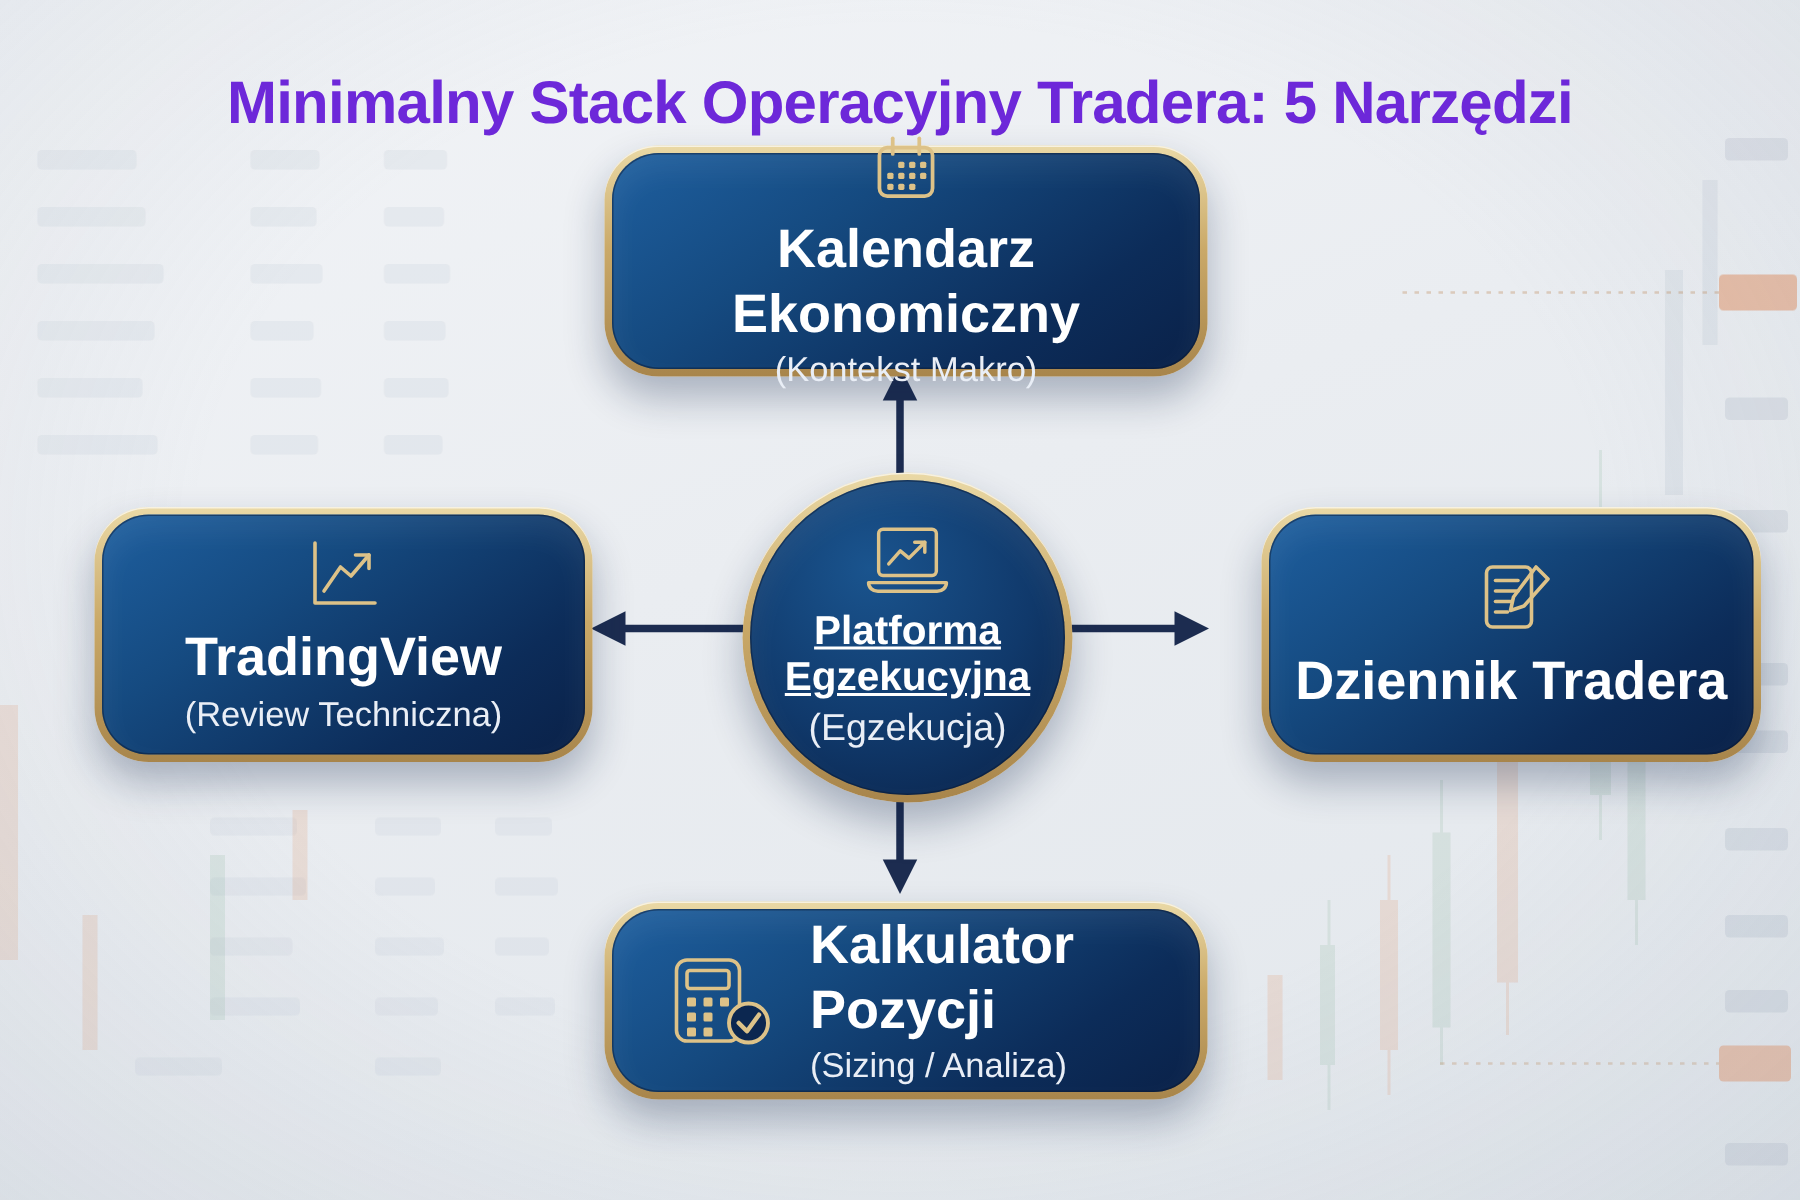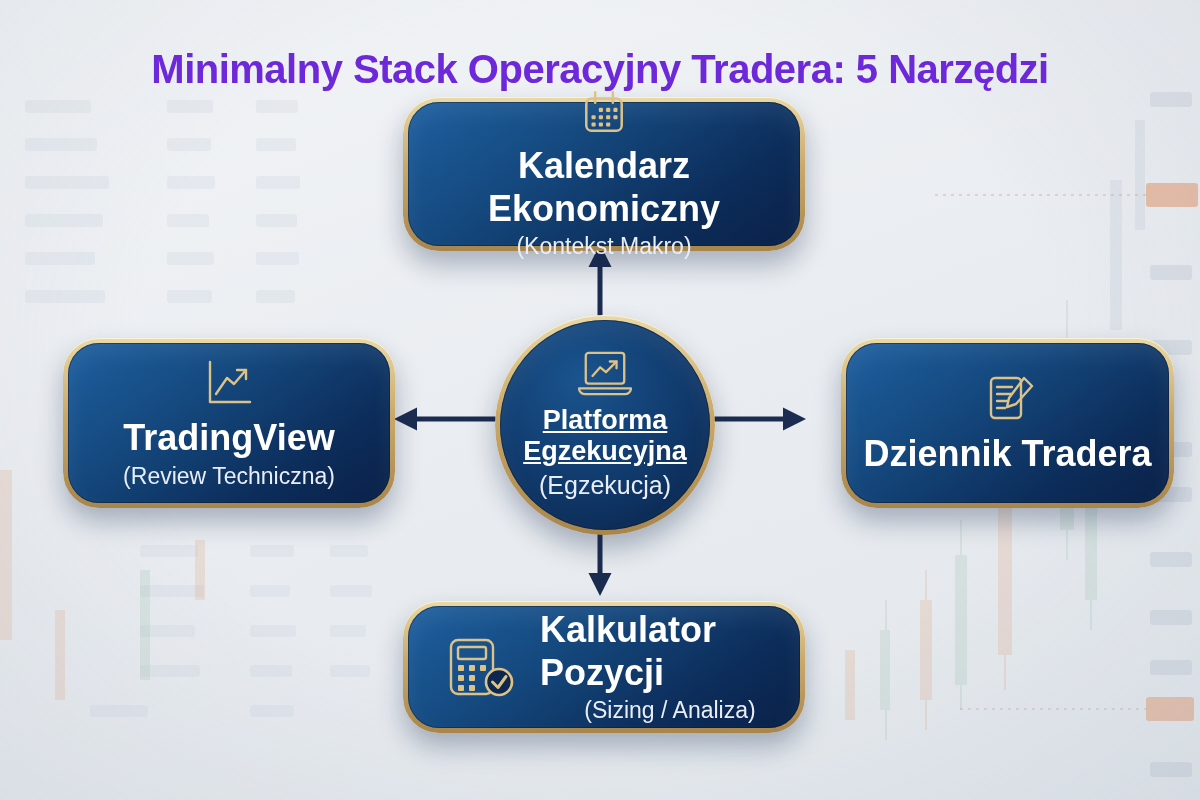--- a/index.html
+++ b/index.html
@@ -30,21 +30,21 @@
   }
   .gold.circle{border-radius:50%;}
   .gold.circle .inner{border-radius:50%;
     background:radial-gradient(circle at 38% 28%,#1a548e 0%,#10396b 55%,#091f44 100%);}
   .node-title{font-weight:bold;font-size:36px;line-height:1.18;color:#ffffff;}
   .node-sub{font-size:23px;line-height:1.25;color:#e9eef6;margin-top:2px;}
   .icon{margin-bottom:8px;}
   .icon svg{display:block;}
   .row-node .inner{flex-direction:row;justify-content:flex-start;padding-left:34px;text-align:left;}
   .row-node .icon{margin:0 24px 0 0;}
-  .row-node .txt{display:flex;flex-direction:column;align-items:center;}
+  .row-node .txt{display:flex;flex-direction:column;align-items:flex-start;}
   
   #node-top{left:403px;top:97px;width:392px;height:144px;}
   #node-left{left:63px;top:338px;width:322px;height:160px;}
   #node-right{left:817px;top:338px;width:323px;height:160px;margin-left:24px;}
   #node-bottom{left:403px;top:601px;width:392px;height:122px;}
   #node-center{left:495px;top:315px;width:210px;height:210px;}
   #node-center .node-title{font-size:27px;width:178px;text-decoration:underline;}
   #node-center .node-sub{font-size:25px;}
   #node-center .icon{margin-bottom:6px;}
   .arrows{position:absolute;inset:0;pointer-events:none;}

